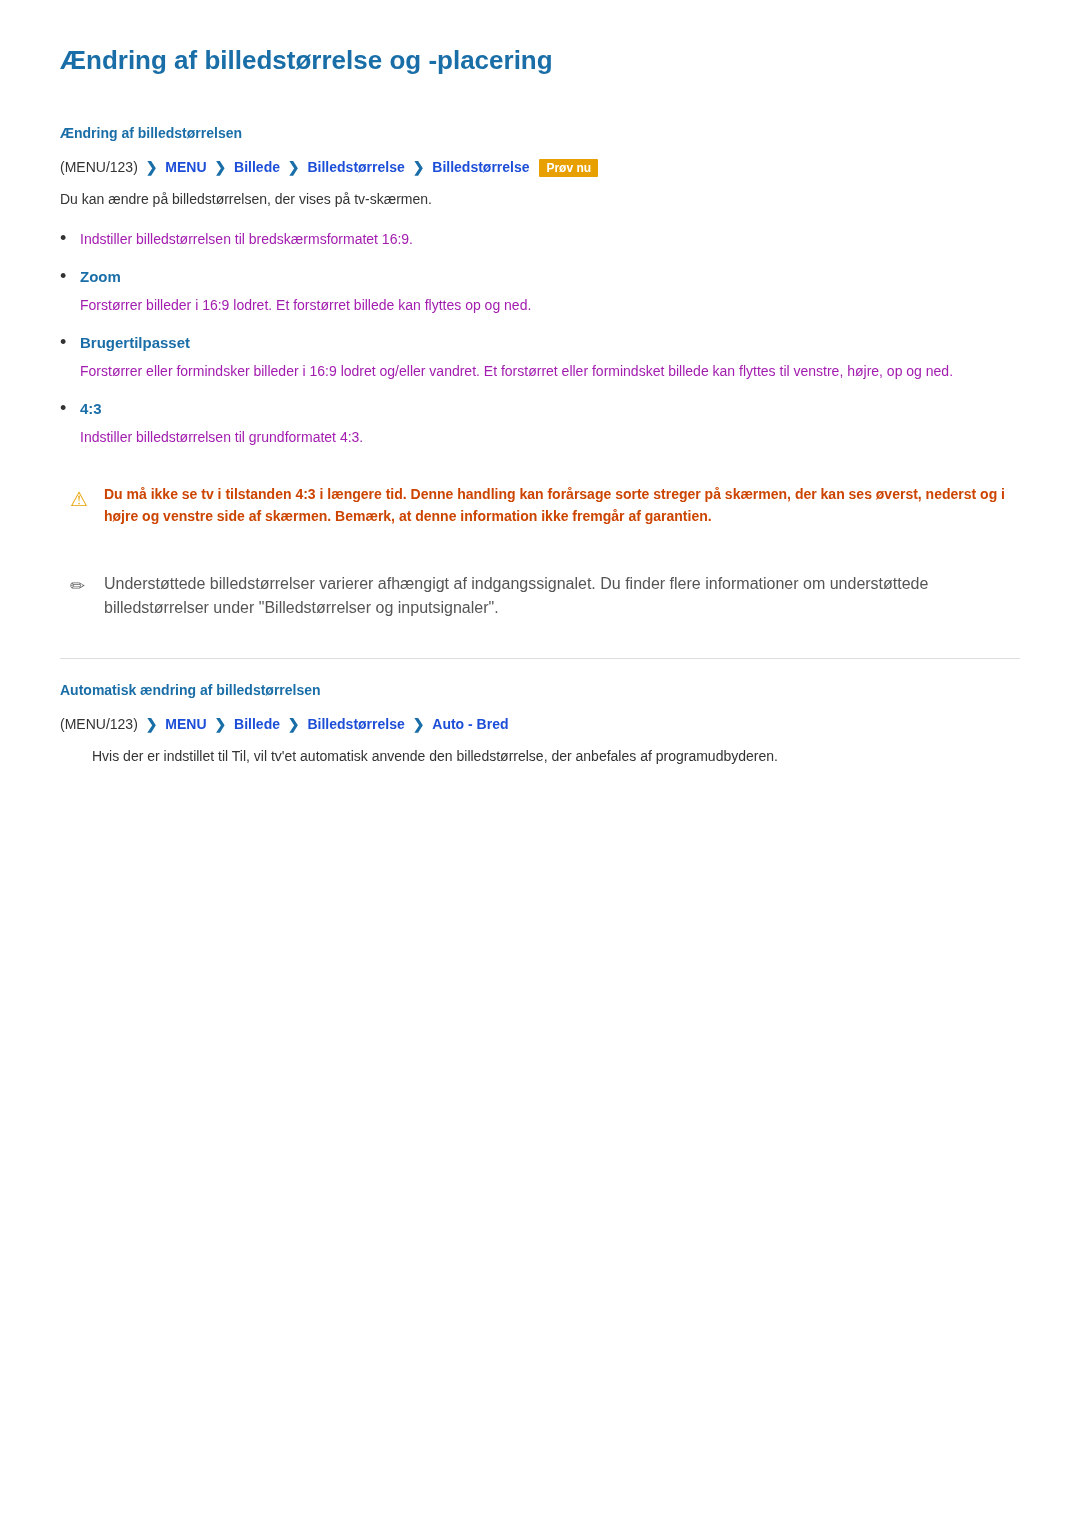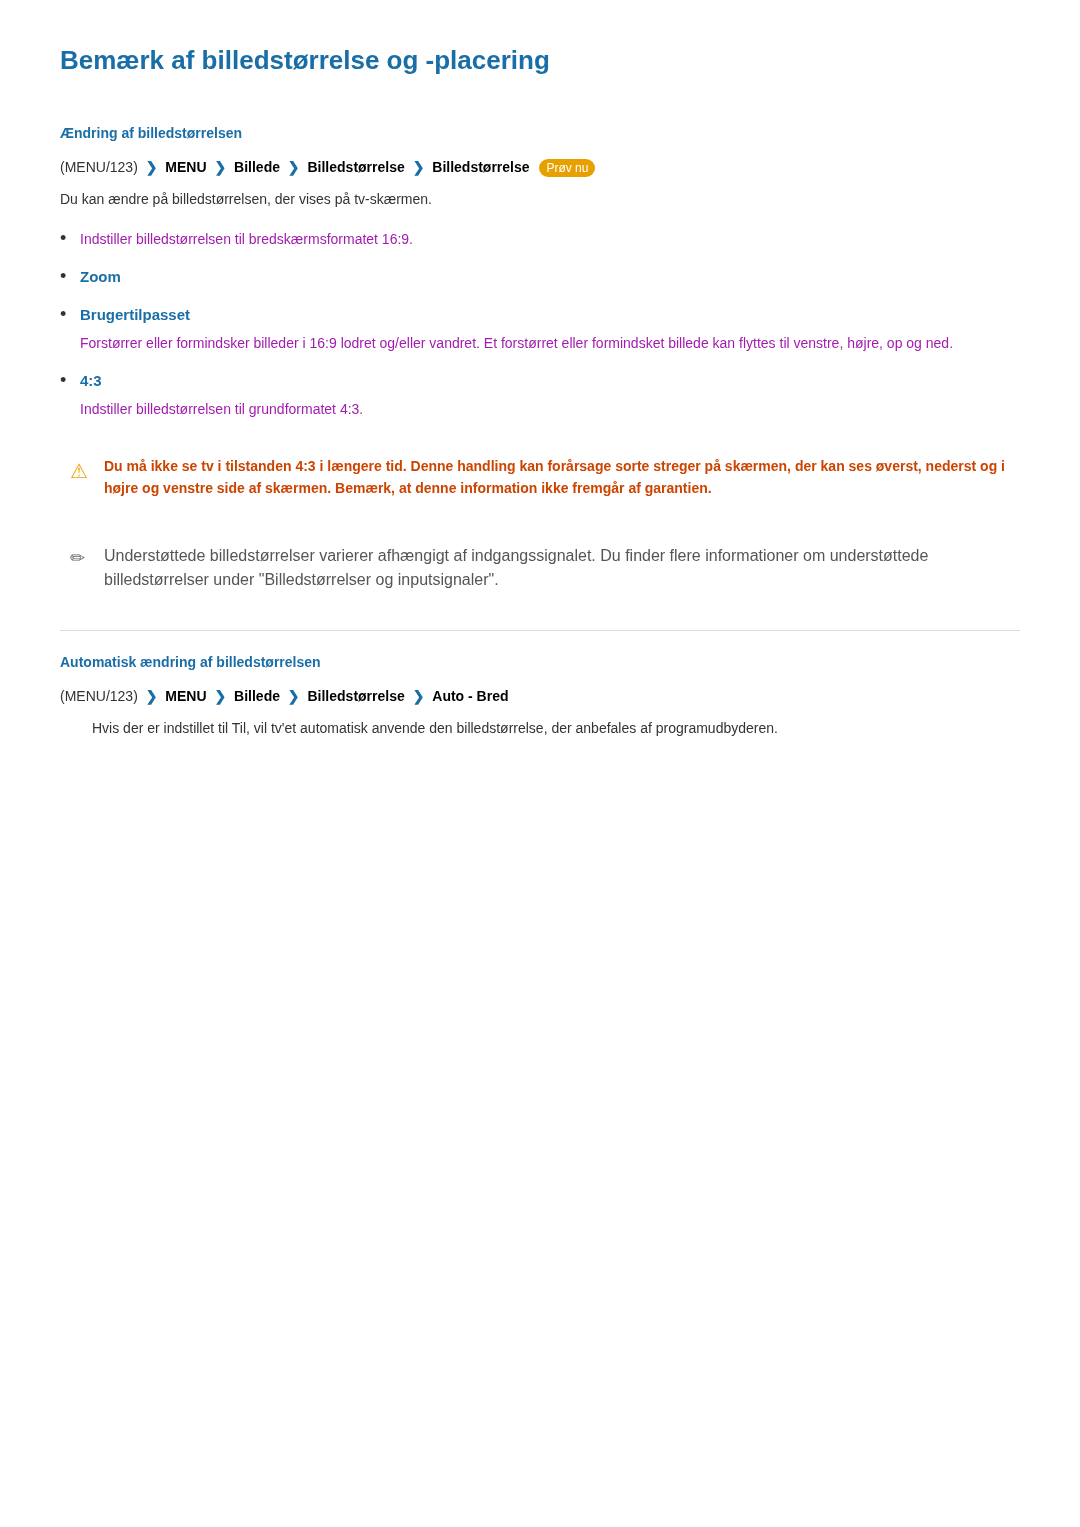--- a/index.html
+++ b/index.html
@@ -39,38 +39,38 @@
       margin-bottom: 10px;
       color: #333;
     }
 
     .breadcrumb .paren {
       color: #333;
       font-weight: normal;
     }
 
     .breadcrumb .crumb {
-      color: #000000;
+      color: #1d4ed8;
       font-weight: bold;
       text-align: center;
     }
 
     .breadcrumb .arrow {
       color: #1a6ea8;
       font-weight: bold;
       margin: 0 4px;
     }
 
     .try-now-badge {
       background-color: #e8a000;
       color: #fff;
       font-size: 12px;
-      font-weight: normal;
+      font-weight: bold;
       padding: 2px 7px;
-      border-radius: 9px;
+      border-radius: 1px;
       margin-left: 6px;
       vertical-align: middle;
     }
 
     .intro-text {
       font-size: 14px;
       margin-bottom: 16px;
       color: #333;
     }
 
@@ -165,21 +165,21 @@
       font-size: 14px;
       color: #333;
       margin-top: 10px;
       line-height: 1.6;
       margin-left: 32px;
     }
   </style>
 </head>
 <body>
 
-<h1 class="page-title">Bemærk af billedstørrelse og -placering</h1>
+<h1 class="page-title">Ændring af billedstørrelse og -placering</h1>
 
 <h2 class="section-title">Ændring af billedstørrelsen</h2>
 
 <div class="breadcrumb">
   <span class="paren">(MENU/123)</span>
   <span class="arrow"> ❯ </span>
   <span class="crumb">MENU</span>
   <span class="arrow"> ❯ </span>
   <span class="crumb">Billede</span>
   <span class="arrow"> ❯ </span>
@@ -190,20 +190,21 @@
 </div>
 
 <p class="intro-text">Du kan ændre på billedstørrelsen, der vises på tv-skærmen.</p>
 
 <ul class="bullet-list">
   <li>
     <span class="bullet-desc">Indstiller billedstørrelsen til bredskærmsformatet 16:9.</span>
   </li>
   <li>
     <span class="bullet-term">Zoom</span>
+    <span class="bullet-desc">Forstørrer billeder i 16:9 lodret. Et forstørret billede kan flyttes op og ned.</span>
   </li>
   <li>
     <span class="bullet-term">Brugertilpasset</span>
     <span class="bullet-desc">Forstørrer eller formindsker billeder i 16:9 lodret og/eller vandret. Et forstørret eller formindsket billede kan flyttes til venstre, højre, op og ned.</span>
   </li>
   <li>
     <span class="bullet-term">4:3</span>
     <span class="bullet-desc">Indstiller billedstørrelsen til grundformatet 4:3.</span>
   </li>
 </ul>

